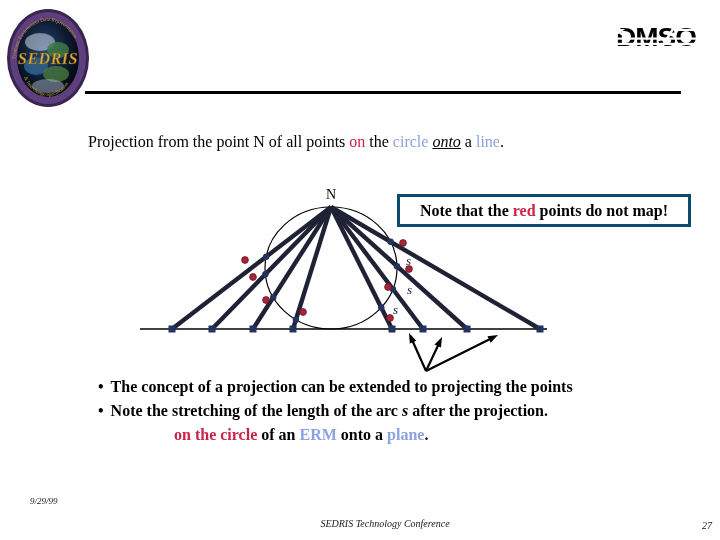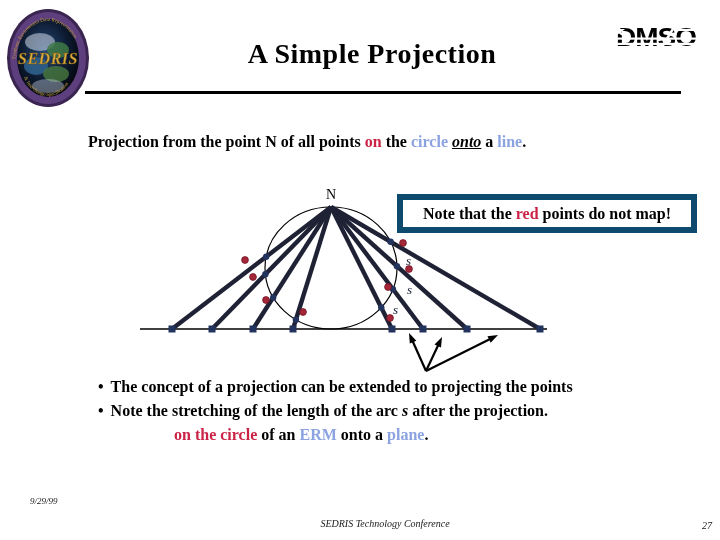--- a/index.html
+++ b/index.html
@@ -10,26 +10,26 @@
   }
   .sedris-logo{position:absolute;left:6px;top:8px;width:84px;height:100px;}
   .dmso-logo{position:absolute;left:610px;top:20px;width:92px;height:32px;}
   .slide-title{
     position:absolute;left:62px;top:38px;width:620px;margin:0;
     text-align:center;font-size:28px;font-weight:bold;color:#000;letter-spacing:.5px;
   }
   .title-rule{position:absolute;left:85px;top:91px;width:596px;height:3px;background:#000;}
   .intro{
     position:absolute;left:88px;top:133px;width:560px;margin:0;
-    font-size:16px;font-weight:bold;color:#000;white-space:nowrap;
+    font-size:16px;font-weight:normal;color:#000;white-space:nowrap;
   }
   .diagram{position:absolute;left:0;top:0;width:720px;height:540px;}
   .note-box{
     position:absolute;left:397px;top:194px;width:288px;height:27px;
-    border:6px solid #0c4a6e;background:#fff;text-align:center;
+    border:3px solid #0c4a6e;background:#fff;text-align:center;
     font-size:16px;font-weight:bold;line-height:27px;color:#000;white-space:nowrap;
   }
   .bullets{
     position:absolute;left:98px;top:375px;width:570px;
     font-size:16px;font-weight:bold;color:#000;
   }
   .bullet-line{line-height:24px;white-space:nowrap;}
   .bullet-cont{line-height:24px;padding-left:76px;white-space:nowrap;}
   .bdot{padding-right:7px;}
   .footer-date{position:absolute;left:13px;top:496px;font-size:9px;font-style:italic;color:#1a1a1a;margin-left:17px;}
@@ -75,21 +75,20 @@
 
   <svg class="dmso-logo" viewBox="0 0 92 32">
     <text x="46" y="27" text-anchor="middle" font-size="28" font-weight="bold" font-family="Liberation Sans, DejaVu Sans, sans-serif" fill="#000000" letter-spacing="-1" transform="scale(1,0.95)">DMSO</text>
     <rect x="0" y="17.5" width="92" height="2.2" fill="#ffffff"></rect>
     <rect x="0" y="22.8" width="92" height="2.2" fill="#ffffff"></rect>
     <rect x="64" y="9" width="28" height="2" fill="#ffffff"></rect>
     <line x1="50" y1="30" x2="66" y2="4" stroke="#ffffff" stroke-width="2.4"></line>
     <path d="M9,4.5 L10.5,8.9 L15.2,9 L11.5,11.8 L12.8,16.3 L9,13.6 L5.2,16.3 L6.5,11.8 L2.8,9 L7.5,8.9 Z" fill="#ffffff"></path>
   </svg>
 
-  <h1 class="slide-title">A Simple Projection</h1>
   <div class="title-rule"></div>
 
   <p class="intro"><span style="color: rgb(0, 0, 0);">Projection from the point N of all points </span><span style="color: rgb(203, 35, 70);">on</span><span style="color: rgb(0, 0, 0);"> the </span><span style="color: rgb(140, 163, 226);">circle</span><span style="color: rgb(0, 0, 0);"> </span><span style="color: rgb(0, 0, 0); font-style: italic; text-decoration: underline;">onto</span><span style="color: rgb(0, 0, 0);"> a </span><span style="color: rgb(140, 163, 226);">line</span><span style="color: rgb(0, 0, 0);">.</span></p>
 
   <svg id="diagram" class="diagram" viewBox="0 0 720 540">
       <ellipse cx="331" cy="268" rx="66" ry="61" fill="none" stroke="#000000" stroke-width="1.2"></ellipse>
       <line x1="140" y1="329" x2="547" y2="329" stroke="#000000" stroke-width="1.6"></line>
       <line x1="331" y1="207" x2="172" y2="329" stroke="#1F2235" stroke-width="4.4"></line>
       <line x1="331" y1="207" x2="212" y2="329" stroke="#1F2235" stroke-width="4.4"></line>
       <line x1="331" y1="207" x2="253" y2="329" stroke="#1F2235" stroke-width="4.4"></line>

